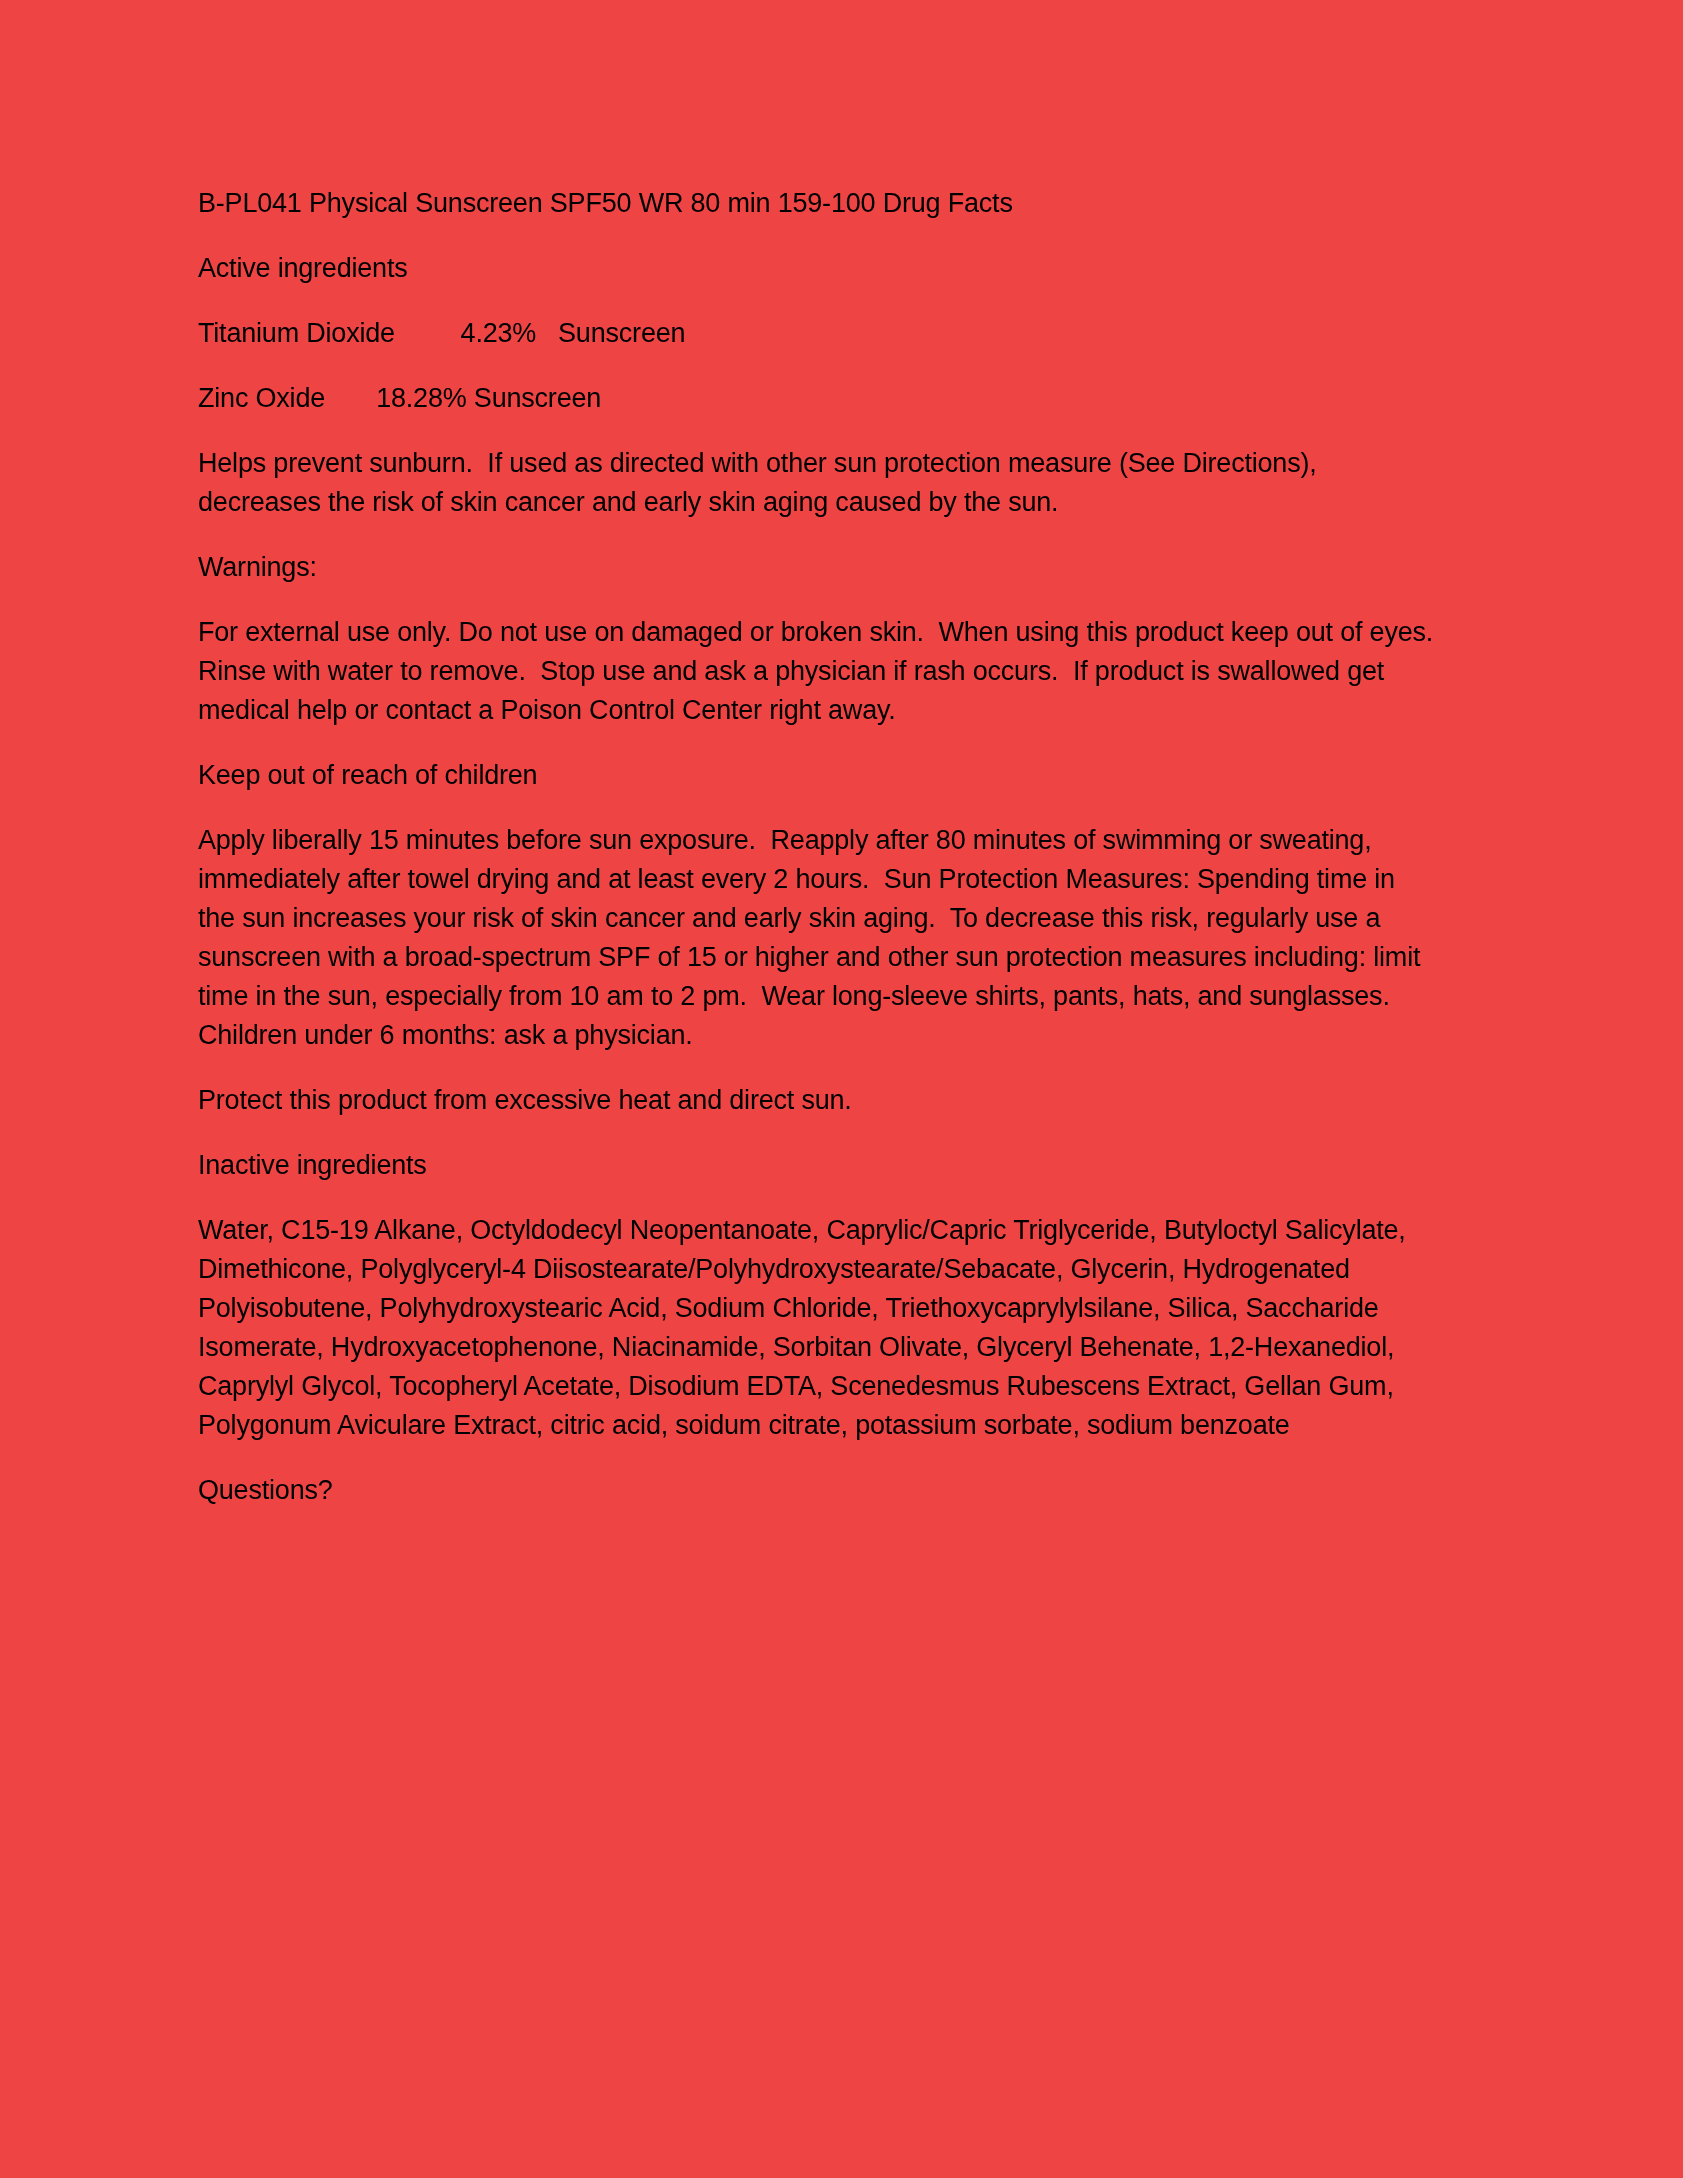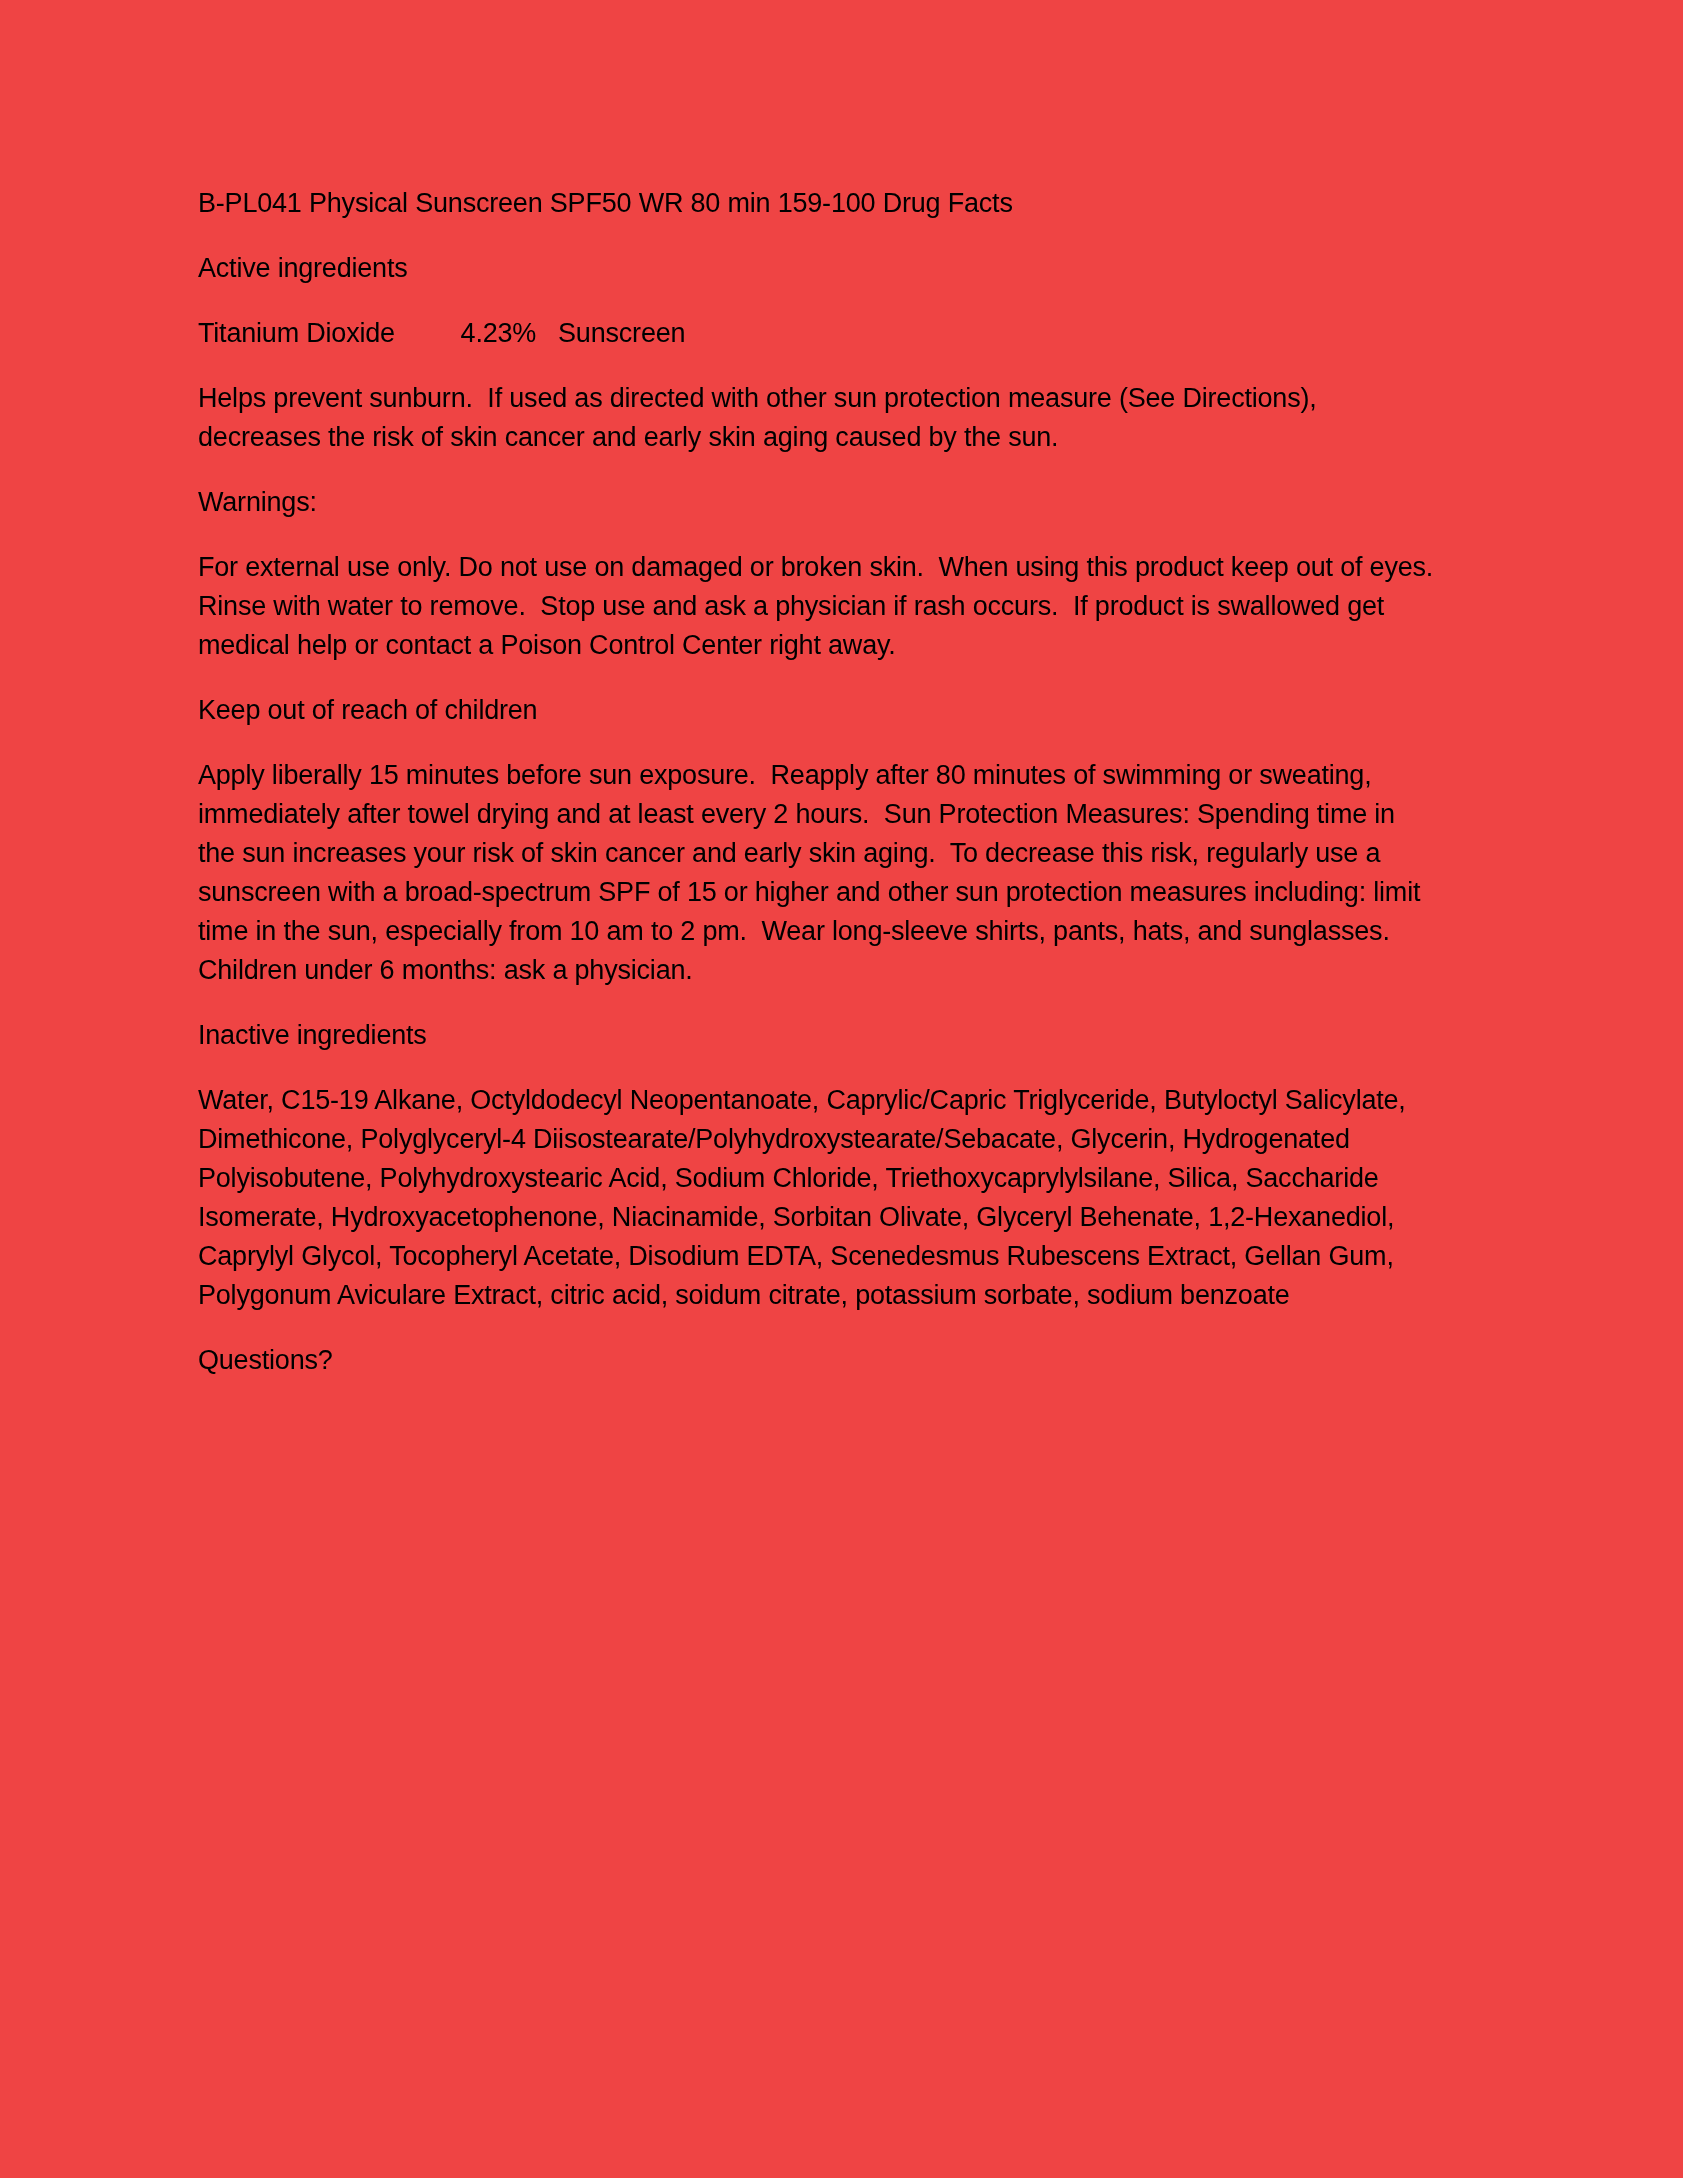--- a/index.html
+++ b/index.html
@@ -26,37 +26,39 @@
   }
 </style>
 </head>
 <body>
 
 <div class="page">
   <p class="para">B-PL041 Physical Sunscreen SPF50 WR 80 min 159-100 Drug Facts</p>
 
   <p class="para">Active ingredients</p>
   <p class="para">Titanium Dioxide         4.23%   Sunscreen</p>
+  <p class="para">Zinc Oxide       18.28% Sunscreen</p>
 
   <p class="para">Helps prevent sunburn.  If used as directed with other sun protection measure (See Directions),
 decreases the risk of skin cancer and early skin aging caused by the sun.</p>
 
   <p class="para">Warnings:</p>
   <p class="para">For external use only. Do not use on damaged or broken skin.  When using this product keep out of eyes.
 Rinse with water to remove.  Stop use and ask a physician if rash occurs.  If product is swallowed get
 medical help or contact a Poison Control Center right away.</p>
   <p class="para">Keep out of reach of children</p>
 
   <p class="para">Apply liberally 15 minutes before sun exposure.  Reapply after 80 minutes of swimming or sweating,
 immediately after towel drying and at least every 2 hours.  Sun Protection Measures: Spending time in
 the sun increases your risk of skin cancer and early skin aging.  To decrease this risk, regularly use a
 sunscreen with a broad-spectrum SPF of 15 or higher and other sun protection measures including: limit
 time in the sun, especially from 10 am to 2 pm.  Wear long-sleeve shirts, pants, hats, and sunglasses.
 Children under 6 months: ask a physician.</p>
 
+  <p class="para">Protect this product from excessive heat and direct sun.</p>
 
   <p class="para">Inactive ingredients</p>
   <p class="para">Water, C15-19 Alkane, Octyldodecyl Neopentanoate, Caprylic/Capric Triglyceride, Butyloctyl Salicylate,
 Dimethicone, Polyglyceryl-4 Diisostearate/Polyhydroxystearate/Sebacate, Glycerin, Hydrogenated
 Polyisobutene, Polyhydroxystearic Acid, Sodium Chloride, Triethoxycaprylylsilane, Silica, Saccharide
 Isomerate, Hydroxyacetophenone, Niacinamide, Sorbitan Olivate, Glyceryl Behenate, 1,2-Hexanediol,
 Caprylyl Glycol, Tocopheryl Acetate, Disodium EDTA, Scenedesmus Rubescens Extract, Gellan Gum,
 Polygonum Aviculare Extract, citric acid, soidum citrate, potassium sorbate, sodium benzoate</p>
 
   <p class="para">Questions?</p>

